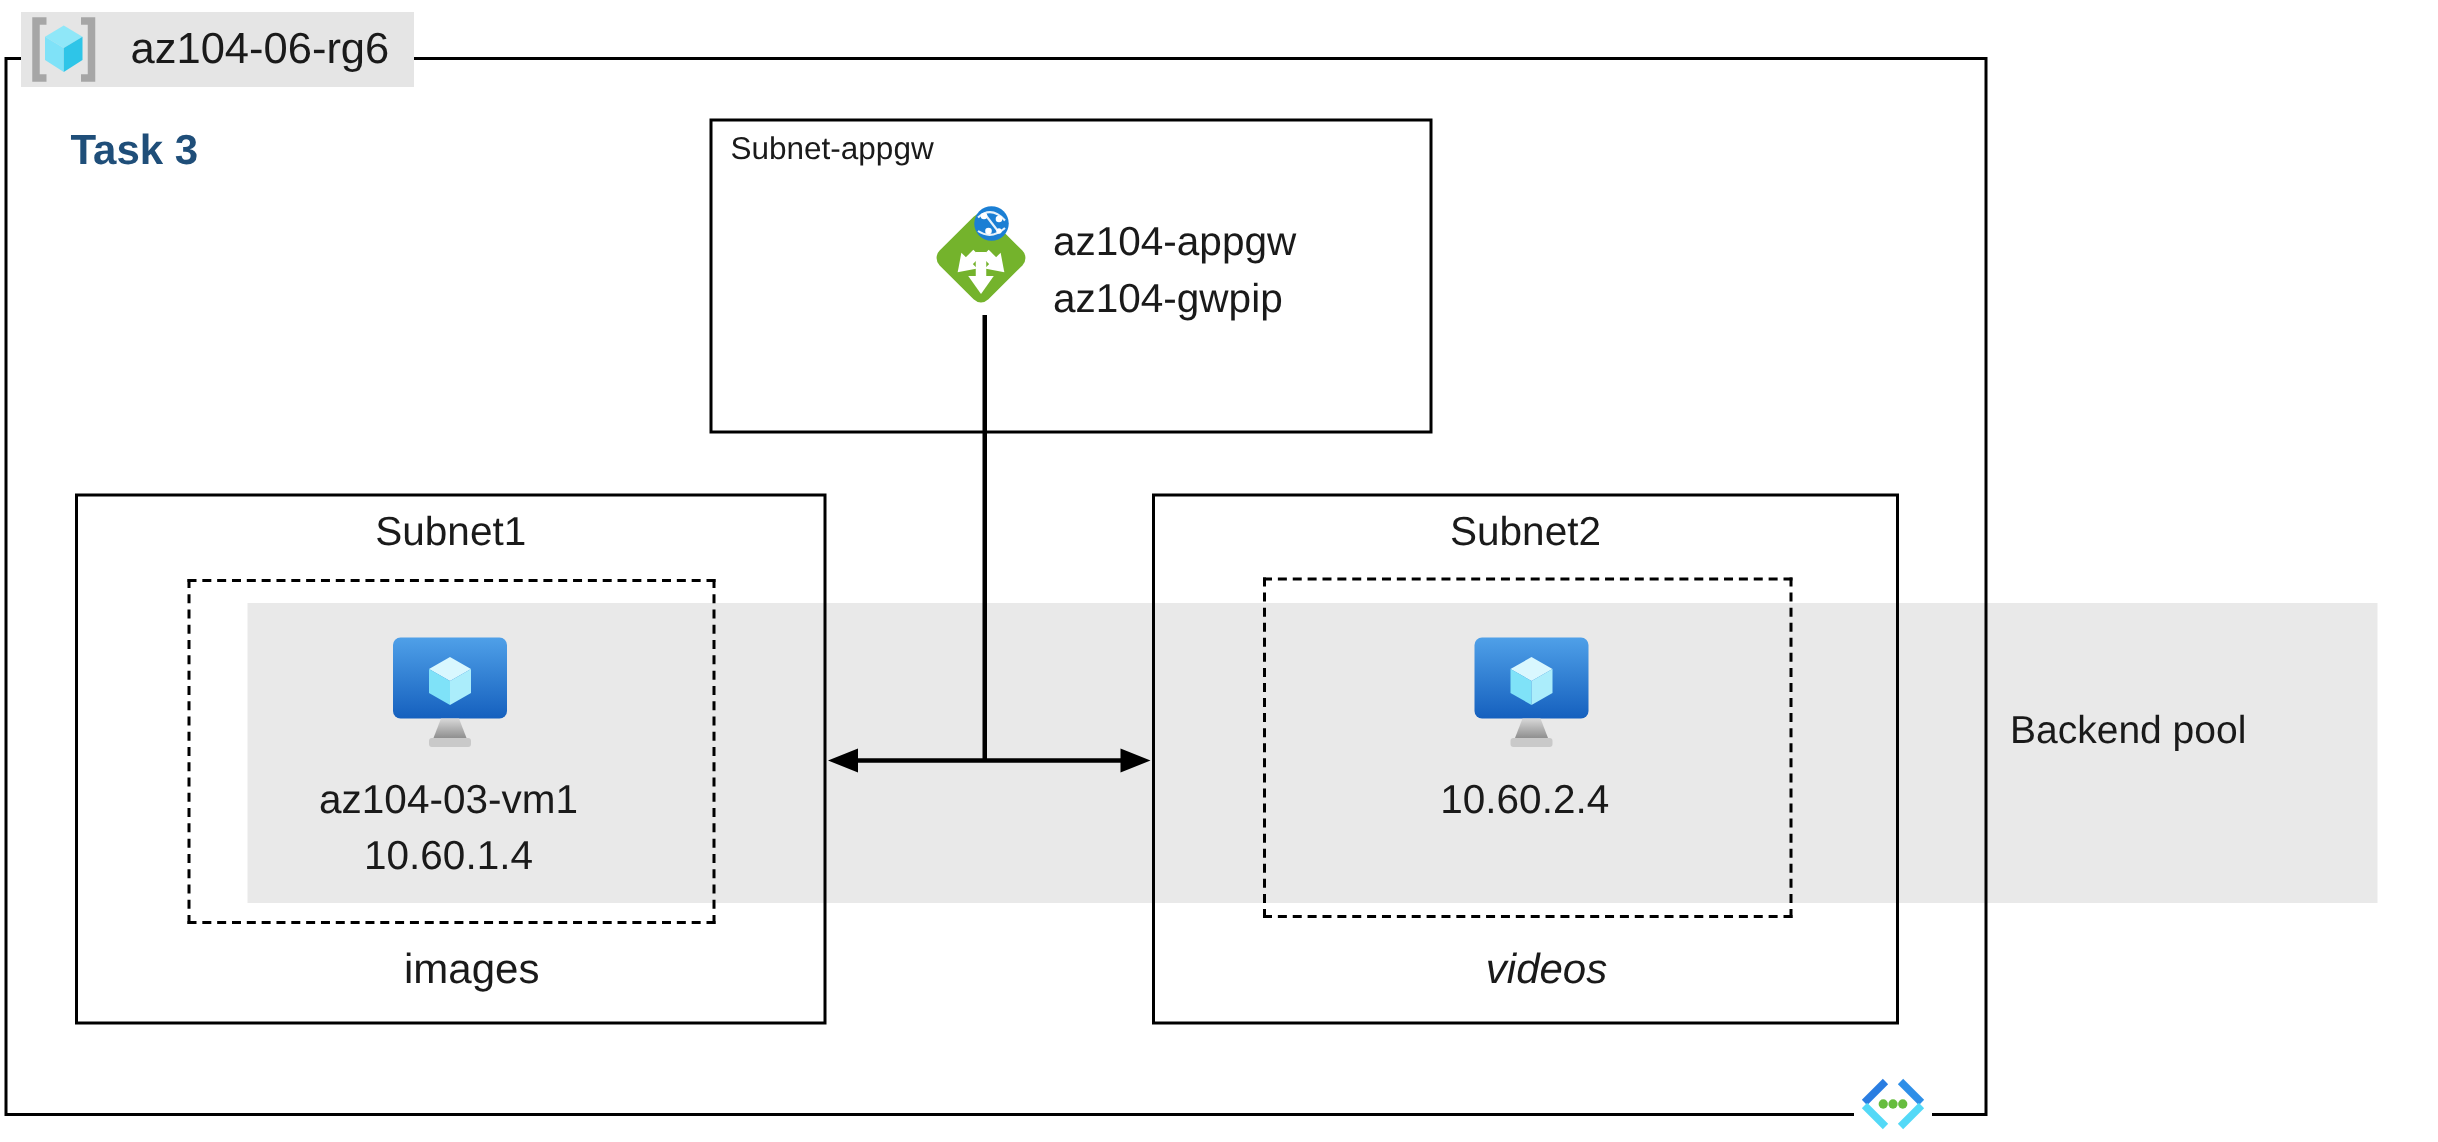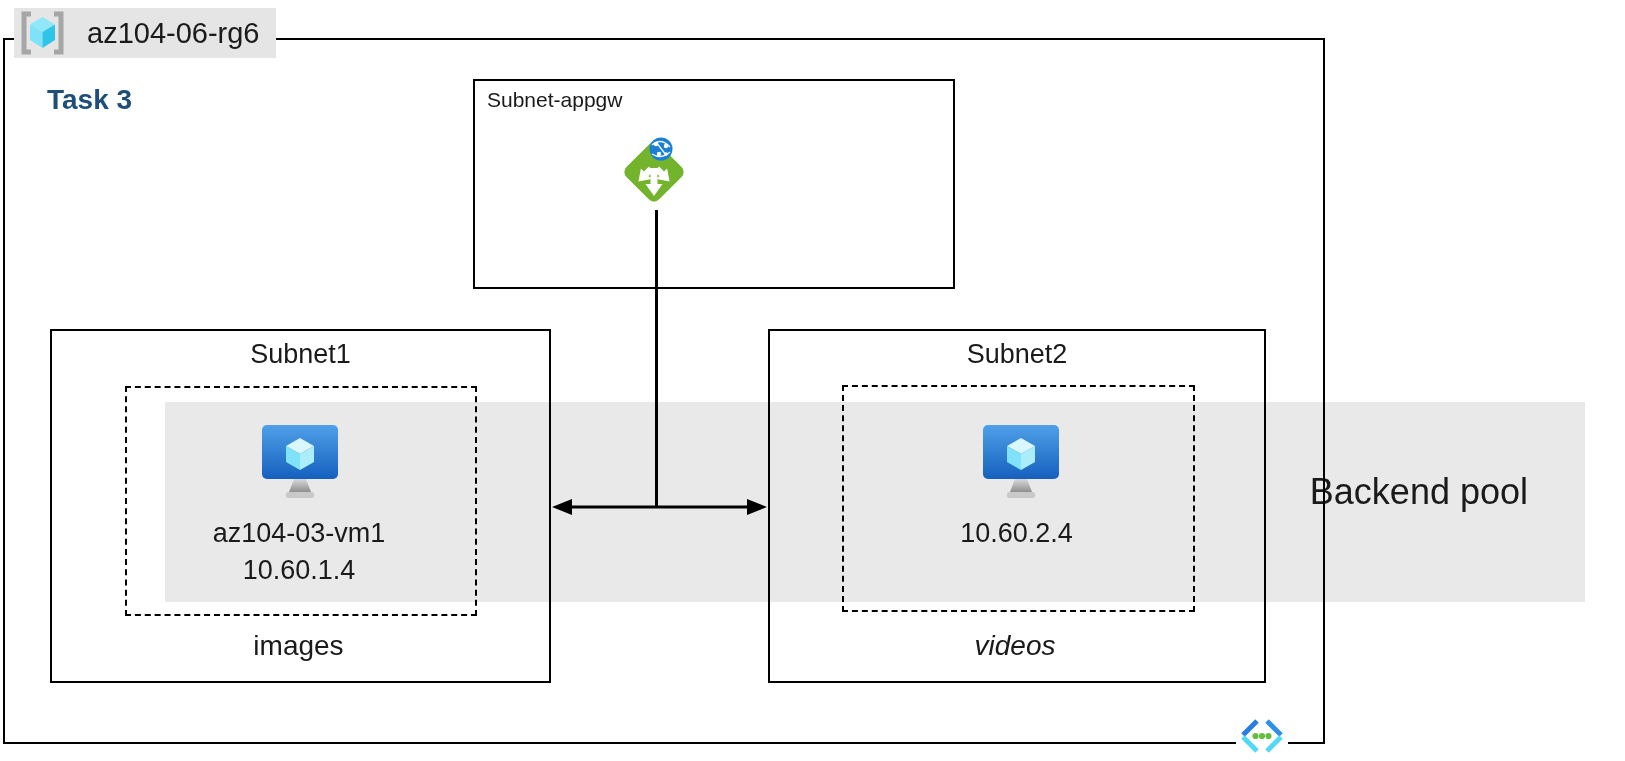--- a/index.html
+++ b/index.html
@@ -3,21 +3,21 @@
 <meta charset="utf-8">
 <style>
   html,body{margin:0;padding:0;background:#fff;}
   #stage{
     position:relative;width:1625px;height:761px;background:#fff;overflow:hidden;
     font-family:"Liberation Sans", sans-serif;color:var(--text-dark,#1a1a1a);
   }
   .abs{position:absolute;}
   
   #band{left:165px;top:402px;width:1420px;height:200px;background:var(--backend-band,#e9e9e9);z-index:0;}
-  #backend-label{left:1280px;top:471px;width:248px;text-align:right;font-size:36px;z-index:1;}
+  #backend-label{left:1340px;top:471px;width:248px;text-align:left;font-size:26px;z-index:1;}
   
   #rg-box{left:3px;top:38px;width:1318px;height:702px;border:2px solid var(--line-black,#000);background:transparent;z-index:1;}
   #rg-header{left:14px;top:8px;height:50px;display:flex;align-items:center;gap:18px;background:#e5e5e5;padding:0 16px 0 2px;z-index:3;}
   #rg-title{font-size:29px;white-space:nowrap;}
   #task-label{left:47px;top:84px;font-size:28px;font-weight:bold;color:var(--task-label,#1f4e79);z-index:2;}
   
   #appgw-box{left:473px;top:79px;width:478px;height:206px;border:2px solid var(--line-black,#000);background:transparent;z-index:1;}
   #appgw-title{left:487px;top:88px;font-size:21px;z-index:2;}
   #appgw-icon{left:618px;top:130px;z-index:3;}
   #appgw-labels{left:702px;top:142px;font-size:27px;line-height:38px;z-index:2;}
@@ -30,21 +30,21 @@
   #subnet2-box{left:768px;top:329px;width:494px;height:350px;}
   .subnet-title{width:100%;text-align:center;margin-top:8px;font-size:27px;}
   .dashed-box{border:2px dashed var(--line-black,#000);background:transparent;z-index:1;}
   #subnet1-dashed{left:125px;top:386px;width:348px;height:226px;}
   #subnet2-dashed{left:842px;top:385px;width:349px;height:223px;}
   #vm1-icon{left:259px;top:422px;z-index:2;}
   #vm2-icon{left:980px;top:422px;z-index:2;}
   .vm-labels{text-align:center;font-size:27px;line-height:37px;z-index:2;}
   #vm1-labels{left:125px;top:515px;width:348px;}
   #vm2-labels{left:842px;top:515px;width:349px;}
-  .caption{text-align:center;font-size:28px;z-index:2;}
+  .caption{text-align:center;font-size:28px;z-index:2;padding-left:16px;}
   #images-label{left:50px;top:630px;width:497px;}
   #videos-label{left:768px;top:630px;width:494px;font-style:italic;}
   #vnet-icon{left:1236px;top:716px;z-index:3;}
 </style>
 </head>
 <body>
 
 <div id="stage">
 
   <div class="abs" id="band"></div>
@@ -91,20 +91,24 @@
       <path d="M38 12 L48 25"></path>
     </g>
     <g fill="#ffffff">
       <circle cx="38" cy="14" r="2.2"></circle>
       <circle cx="48" cy="16" r="2.2"></circle>
       <circle cx="41" cy="24" r="2.2"></circle>
       <circle cx="48" cy="24" r="1.8"></circle>
     </g>
   </svg>
 
+  <div class="abs" id="appgw-labels">
+    <div>az104-appgw</div>
+    <div>az104-gwpip</div>
+  </div>
 
   <div class="abs" id="connector-v"></div>
 
   <svg class="abs" id="arrow" width="217" height="22" viewBox="0 0 217 22">
     <line x1="14" y1="11" x2="203" y2="11" stroke="var(--line-black,#000)" stroke-width="3"></line>
     <polygon points="1,11 21,3 21,19" style="fill:var(--line-black,#000)"></polygon>
     <polygon points="216,11 196,3 196,19" style="fill:var(--line-black,#000)"></polygon>
   </svg>
 
   <div class="abs subnet-box" id="subnet1-box">

